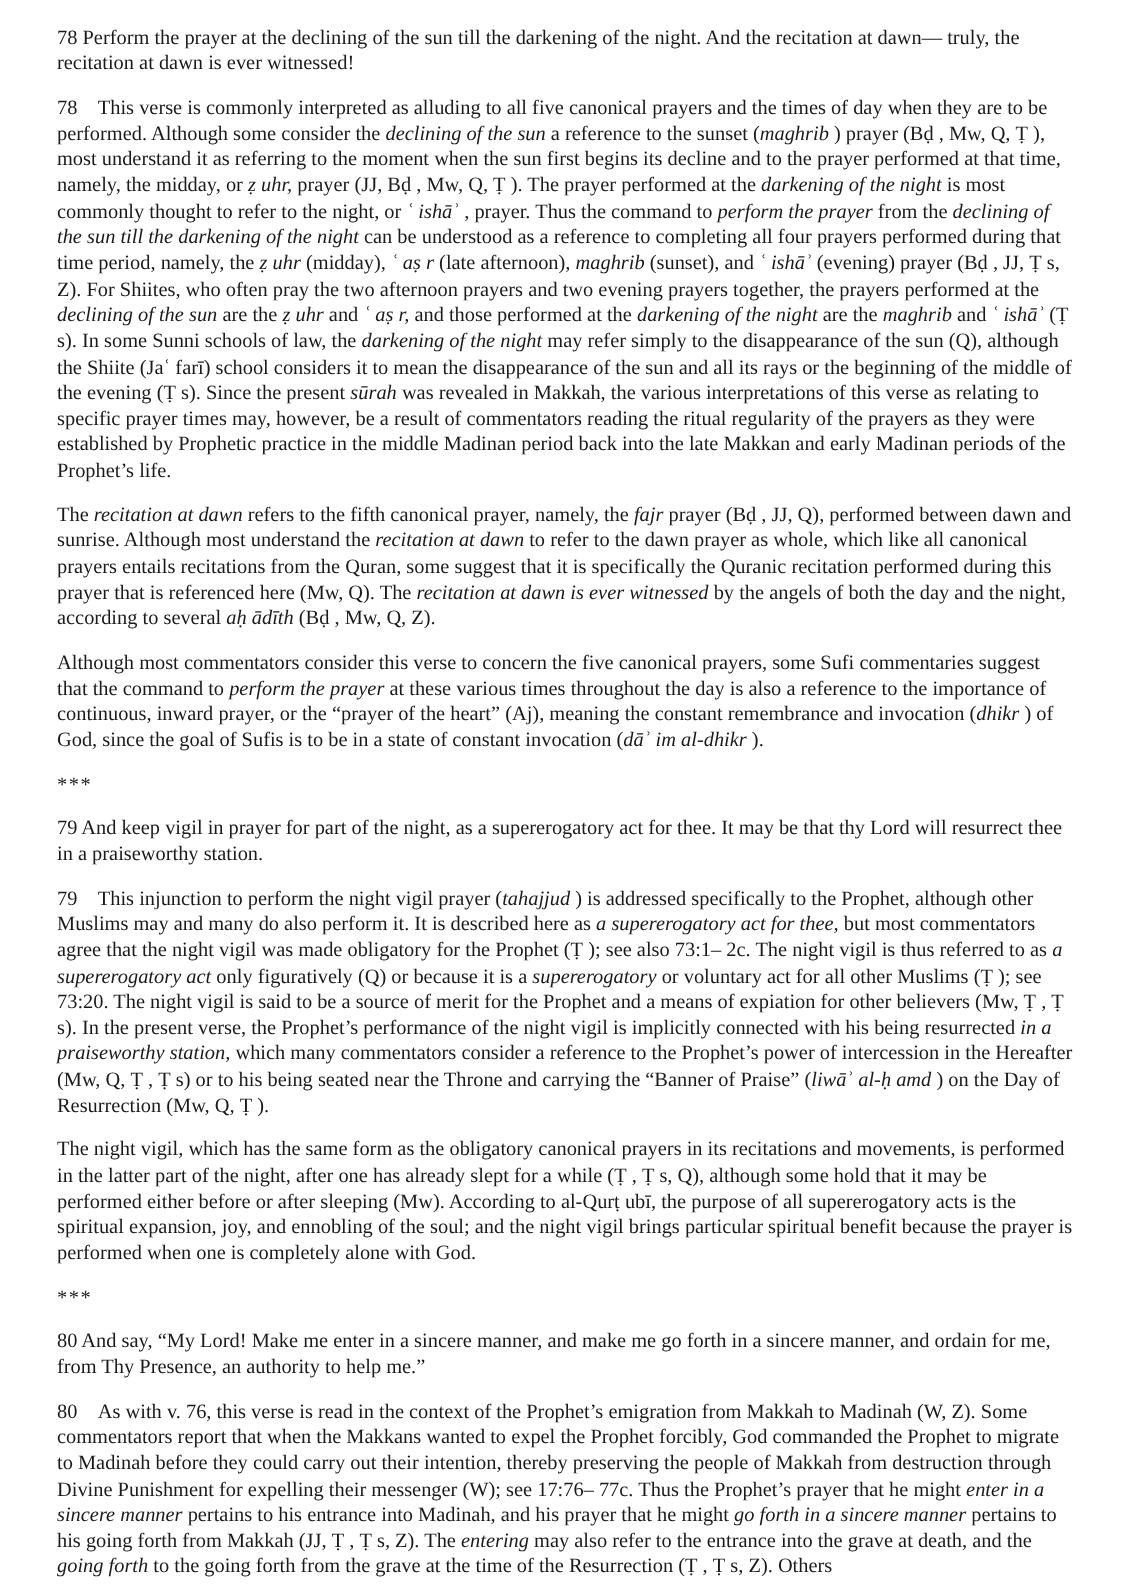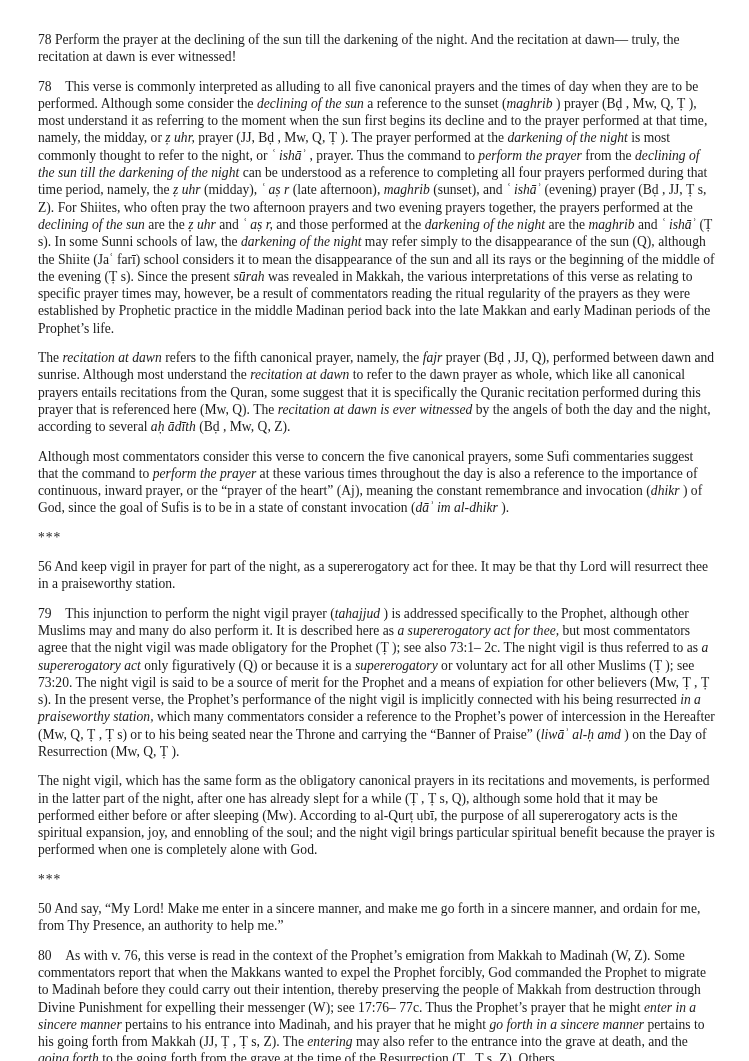--- a/index.html
+++ b/index.html
@@ -9,21 +9,21 @@
   }
   body {
     width: 749px;
     height: 1061px;
     overflow: hidden;
   }
   .page {
     box-sizing: border-box;
     width: 749px;
     height: 1061px;
-    padding: 31px 33px 20px 38px;
+    padding: 16px 33px 20px 38px;
     font-family: "Liberation Serif", "DejaVu Serif", serif;
     font-size: 13.6px;
     line-height: 17.3px;
     color: #1a1a1a;
     text-align: left;
   }
   .page p {
     margin: 0 0 12px 0;
   }
   .page p.separator {
@@ -34,19 +34,19 @@
 </style>
 </head>
 <body>
 
 <div class="page">
   <p>78 Perform the prayer at the declining of the sun till the darkening of the night. And the recitation at dawn— truly, the recitation at dawn is ever witnessed!</p>
   <p>78 This verse is commonly interpreted as alluding to all five canonical prayers and the times of day when they are to be performed. Although some consider the <em>declining of the sun</em> a reference to the sunset (<em>maghrib</em> ) prayer (Bḍ , Mw, Q, Ṭ ), most understand it as referring to the moment when the sun first begins its decline and to the prayer performed at that time, namely, the midday, or <em>ẓ uhr,</em> prayer (JJ, Bḍ , Mw, Q, Ṭ ). The prayer performed at the <em>darkening of the night</em> is most commonly thought to refer to the night, or <em>ʿ ishāʾ</em> , prayer. Thus the command to <em>perform the prayer</em> from the <em>declining of the sun till the darkening of the night</em> can be understood as a reference to completing all four prayers performed during that time period, namely, the <em>ẓ uhr</em> (midday), <em>ʿ aṣ r</em> (late afternoon), <em>maghrib</em> (sunset), and <em>ʿ ishāʾ</em> (evening) prayer (Bḍ , JJ, Ṭ s, Z). For Shiites, who often pray the two afternoon prayers and two evening prayers together, the prayers performed at the <em>declining of the sun</em> are the <em>ẓ uhr</em> and <em>ʿ aṣ r,</em> and those performed at the <em>darkening of the night</em> are the <em>maghrib</em> and <em>ʿ ishāʾ</em> (Ṭ s). In some Sunni schools of law, the <em>darkening of the night</em> may refer simply to the disappearance of the sun (Q), although the Shiite (Jaʿ farī) school considers it to mean the disappearance of the sun and all its rays or the beginning of the middle of the evening (Ṭ s). Since the present <em>sūrah</em> was revealed in Makkah, the various interpretations of this verse as relating to specific prayer times may, however, be a result of commentators reading the ritual regularity of the prayers as they were established by Prophetic practice in the middle Madinan period back into the late Makkan and early Madinan periods of the Prophet’s life.</p>
   <p>The <em>recitation at dawn</em> refers to the fifth canonical prayer, namely, the <em>fajr</em> prayer (Bḍ , JJ, Q), performed between dawn and sunrise. Although most understand the <em>recitation at dawn</em> to refer to the dawn prayer as whole, which like all canonical prayers entails recitations from the Quran, some suggest that it is specifically the Quranic recitation performed during this prayer that is referenced here (Mw, Q). The <em>recitation at dawn is ever witnessed</em> by the angels of both the day and the night, according to several <em>aḥ ādīth</em> (Bḍ , Mw, Q, Z).</p>
   <p>Although most commentators consider this verse to concern the five canonical prayers, some Sufi commentaries suggest that the command to <em>perform the prayer</em> at these various times throughout the day is also a reference to the importance of continuous, inward prayer, or the “prayer of the heart” (Aj), meaning the constant remembrance and invocation (<em>dhikr</em> ) of God, since the goal of Sufis is to be in a state of constant invocation (<em>dāʾ im al-dhikr</em> ).</p>
   <p class="separator">***</p>
-  <p>56 And keep vigil in prayer for part of the night, as a supererogatory act for thee. It may be that thy Lord will resurrect thee in a praiseworthy station.</p>
+  <p>79 And keep vigil in prayer for part of the night, as a supererogatory act for thee. It may be that thy Lord will resurrect thee in a praiseworthy station.</p>
   <p>79 This injunction to perform the night vigil prayer (<em>tahajjud</em> ) is addressed specifically to the Prophet, although other Muslims may and many do also perform it. It is described here as <em>a supererogatory act for thee,</em> but most commentators agree that the night vigil was made obligatory for the Prophet (Ṭ ); see also 73:1– 2c. The night vigil is thus referred to as <em>a supererogatory act</em> only figuratively (Q) or because it is a <em>supererogatory</em> or voluntary act for all other Muslims (Ṭ ); see 73:20. The night vigil is said to be a source of merit for the Prophet and a means of expiation for other believers (Mw, Ṭ , Ṭ s). In the present verse, the Prophet’s performance of the night vigil is implicitly connected with his being resurrected <em>in a praiseworthy station,</em> which many commentators consider a reference to the Prophet’s power of intercession in the Hereafter (Mw, Q, Ṭ , Ṭ s) or to his being seated near the Throne and carrying the “Banner of Praise” (<em>liwāʾ al-ḥ amd</em> ) on the Day of Resurrection (Mw, Q, Ṭ ).</p>
   <p>The night vigil, which has the same form as the obligatory canonical prayers in its recitations and movements, is performed in the latter part of the night, after one has already slept for a while (Ṭ , Ṭ s, Q), although some hold that it may be performed either before or after sleeping (Mw). According to al-Qurṭ ubī, the purpose of all supererogatory acts is the spiritual expansion, joy, and ennobling of the soul; and the night vigil brings particular spiritual benefit because the prayer is performed when one is completely alone with God.</p>
   <p class="separator">***</p>
-  <p>50 And say, “My Lord! Make me enter in a sincere manner, and make me go forth in a sincere manner, and ordain for me, from Thy Presence, an authority to help me.”</p>
+  <p>80 And say, “My Lord! Make me enter in a sincere manner, and make me go forth in a sincere manner, and ordain for me, from Thy Presence, an authority to help me.”</p>
   <p>80 As with v. 76, this verse is read in the context of the Prophet’s emigration from Makkah to Madinah (W, Z). Some commentators report that when the Makkans wanted to expel the Prophet forcibly, God commanded the Prophet to migrate to Madinah before they could carry out their intention, thereby preserving the people of Makkah from destruction through Divine Punishment for expelling their messenger (W); see 17:76– 77c. Thus the Prophet’s prayer that he might <em>enter in a sincere manner</em> pertains to his entrance into Madinah, and his prayer that he might <em>go forth in a sincere manner</em> pertains to his going forth from Makkah (JJ, Ṭ , Ṭ s, Z). The <em>entering</em> may also refer to the entrance into the grave at death, and the <em>going forth</em> to the going forth from the grave at the time of the Resurrection (Ṭ , Ṭ s, Z). Others</p>
 </div>
 
 </body></html>

